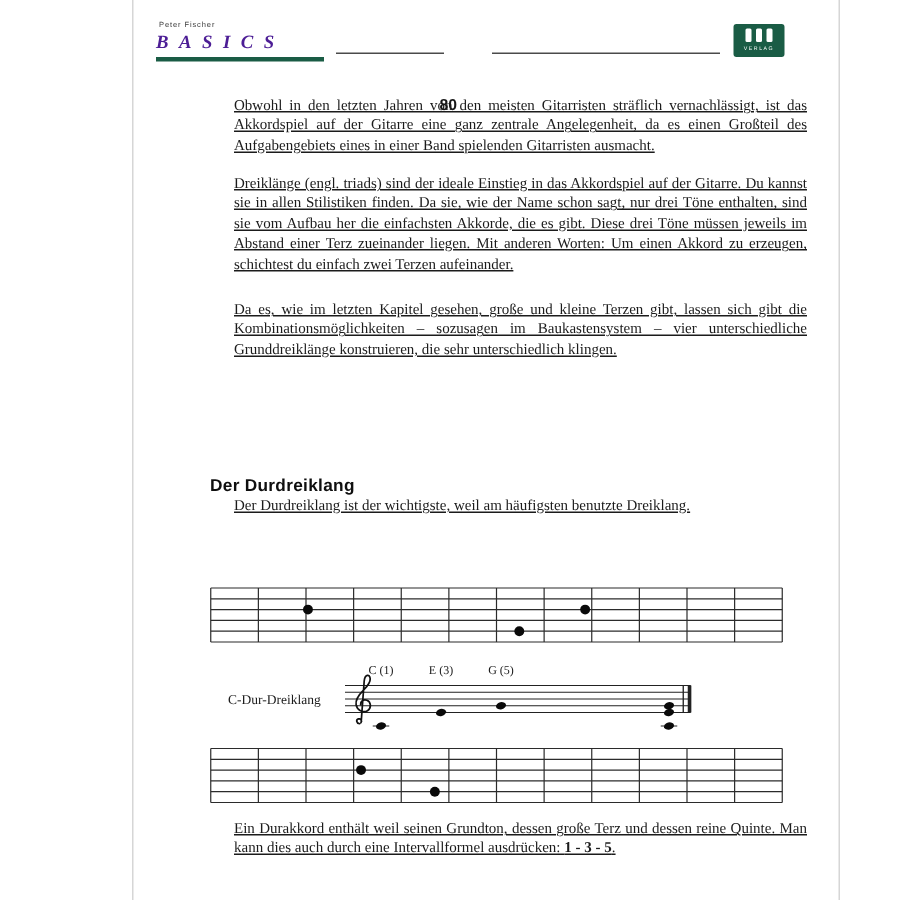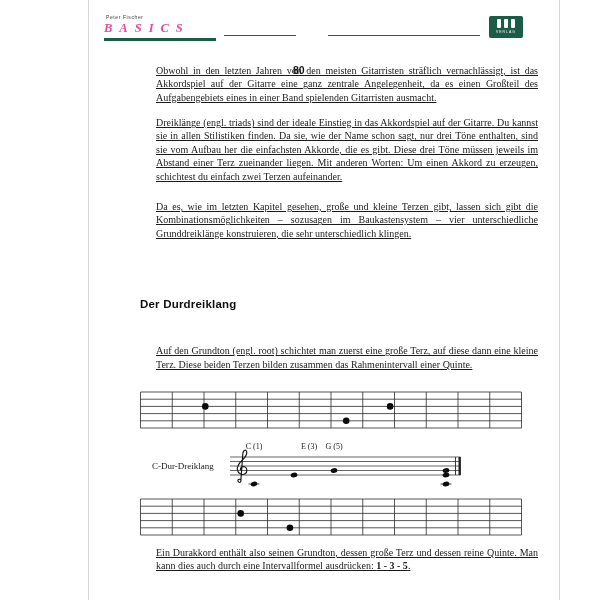--- a/index.html
+++ b/index.html
@@ -9,50 +9,50 @@
     font-family:"Liberation Serif",serif;
     --brand-green:#1a5c45;
   }
   .edge{position:absolute;top:0;width:1px;height:600px;background:#d6d6d6;}
   .edge.left{left:88px;}
   .edge.right{left:559px;}
 
   
   .logo-left{position:absolute;left:104px;top:14px;width:112px;}
   .logo-author{font:5px "Liberation Sans",sans-serif;color:#3a3a3a;letter-spacing:0.6px;margin-left:2px;}
-  .logo-title{font:bold italic 12.5px "Liberation Serif",serif;color:#ec4899;letter-spacing:7px;margin-top:1px;white-space:nowrap;}
+  .logo-title{font:bold italic 12.5px "Liberation Serif",serif;color:#4c1d95;letter-spacing:7px;margin-top:1px;white-space:nowrap;}
   .logo-bar{width:112px;height:3px;background:var(--brand-green);margin-top:2px;}
   .rule{position:absolute;top:35px;height:1px;background:#4a4a4a;}
   .rule-l{left:224px;width:72px;}
   .rule-r{left:328px;width:152px;}
   .page-num{position:absolute;left:293px;top:27px;width:36px;
     font:bold 10.5px "Liberation Sans",sans-serif;color:#161616;margin-top:37px;}
   .pub-logo{position:absolute;left:489px;top:16px;width:34px;height:22px;background:var(--brand-green);
     border-radius:2px;text-align:center;padding-top:3px;box-sizing:border-box;}
   .pub-bars{height:9px;display:flex;justify-content:center;gap:3px;}
   .pub-bars span{display:block;width:4px;height:9px;background:#ffffff;border-radius:1px;}
   .pub-text{font:3.5px "Liberation Sans",sans-serif;color:#ffffff;letter-spacing:1px;margin-top:2px;}
 
   
   .para{position:absolute;left:156px;width:382px;margin:0;
     font:10px/13.4px "Liberation Serif",serif;text-align:justify;color:#1b1b1b;text-decoration:underline;}
-  .heading{position:absolute;left:140px;top:298px;margin:0;
+  .heading{position:absolute;left:140px;top:318px;margin:0;
     font:bold 11.5px "Liberation Sans",sans-serif;color:#0f0f0f;letter-spacing:0.2px;}
   strong.formula{font-weight:bold;}
 
   
   .fret-svg{position:absolute;left:140px;width:382px;height:40px;}
   #fretboard-top{top:390px;}
   #fretboard-bottom{top:497px;}
   .staff-svg{position:absolute;left:228px;top:444px;width:235px;height:46px;}
   .staff-label{position:absolute;left:152px;top:461px;font:9px "Liberation Serif",serif;color:#1b1b1b;white-space:nowrap;}
   .note-label{position:absolute;top:442px;width:40px;text-align:center;
     font:8px "Liberation Serif",serif;color:#1b1b1b;}
   .note-label.n0{left:234px;}
-  .note-label.n1{left:289px;}
+  .note-label.n1{left:274px;}
   .note-label.n2{left:314px;}
 </style>
 </head>
 <body style="--brand-green: #1a5c45;">
 
 <div>
 
   <div class="edge left"></div>
   <div class="edge right"></div>
 
@@ -74,21 +74,21 @@
     </div>
     <div class="pub-text">VERLAG</div>
   </div>
 
   <p class="para" style="top:64px">Obwohl in den letzten Jahren von den meisten Gitarristen sträflich vernachlässigt, ist das Akkordspiel auf der Gitarre eine ganz zentrale Angelegenheit, da es einen Großteil des Aufgabengebiets eines in einer Band spielenden Gitarristen ausmacht.</p>
   <p class="para" style="top:116px">Dreiklänge (engl. triads) sind der ideale Einstieg in das Akkordspiel auf der Gitarre. Du kannst sie in allen Stilistiken finden. Da sie, wie der Name schon sagt, nur drei Töne enthalten, sind sie vom Aufbau her die einfachsten Akkorde, die es gibt. Diese drei Töne müssen jeweils im Abstand einer Terz zueinander liegen. Mit anderen Worten: Um einen Akkord zu erzeugen, schichtest du einfach zwei Terzen aufeinander.</p>
   <p class="para" style="top:200px">Da es, wie im letzten Kapitel gesehen, große und kleine Terzen gibt, lassen sich gibt die Kombinationsmöglichkeiten – sozusagen im Baukastensystem – vier unterschiedliche Grunddreiklänge konstruieren, die sehr unterschiedlich klingen.</p>
 
   <h2 class="heading">Der Durdreiklang</h2>
 
-  <p class="para" style="top:331px"><br><span>Auf den Grundton (engl. root) schichtet man zuerst eine große Terz, auf diese dann eine kleine Terz. Diese beiden Terzen bilden zusammen das Rahmenintervall einer Quinte.</span></p>
+  <p class="para" style="top:331px"><span>Der Durdreiklang ist der wichtigste, weil am häufigsten benutzte Dreiklang.</span><br></p>
 
   <svg id="fretboard-top" class="fret-svg" viewBox="0 0 382 40">
       <line x1="0.5" y1="2" x2="381.5" y2="2" stroke="#2b2b2b" stroke-width="0.8"></line>
       <line x1="0.5" y1="9.2" x2="381.5" y2="9.2" stroke="#2b2b2b" stroke-width="0.8"></line>
       <line x1="0.5" y1="16.4" x2="381.5" y2="16.4" stroke="#2b2b2b" stroke-width="0.8"></line>
       <line x1="0.5" y1="23.6" x2="381.5" y2="23.6" stroke="#2b2b2b" stroke-width="0.8"></line>
       <line x1="0.5" y1="30.8" x2="381.5" y2="30.8" stroke="#2b2b2b" stroke-width="0.8"></line>
       <line x1="0.5" y1="38" x2="381.5" y2="38" stroke="#2b2b2b" stroke-width="0.8"></line>
       <line x1="0.5" y1="2" x2="0.5" y2="38" stroke="#2b2b2b" stroke-width="0.8"></line>
       <line x1="32.25" y1="2" x2="32.25" y2="38" stroke="#2b2b2b" stroke-width="0.8"></line>
@@ -148,15 +148,15 @@
       <line x1="222.75" y1="2" x2="222.75" y2="38" stroke="#2b2b2b" stroke-width="0.8"></line>
       <line x1="254.5" y1="2" x2="254.5" y2="38" stroke="#2b2b2b" stroke-width="0.8"></line>
       <line x1="286.25" y1="2" x2="286.25" y2="38" stroke="#2b2b2b" stroke-width="0.8"></line>
       <line x1="318" y1="2" x2="318" y2="38" stroke="#2b2b2b" stroke-width="0.8"></line>
       <line x1="349.75" y1="2" x2="349.75" y2="38" stroke="#2b2b2b" stroke-width="0.8"></line>
       <line x1="381.5" y1="2" x2="381.5" y2="38" stroke="#2b2b2b" stroke-width="0.8"></line>
       <circle cx="100.7" cy="16.4" r="3.3" fill="#0a0a0a"></circle>
       <circle cx="149.9" cy="30.8" r="3.3" fill="#0a0a0a"></circle>
     </svg>
 
-  <p class="para" style="top:546px"><span>Ein Durakkord enthält also seinen Grundton, dessen große Terz und dessen reine Quinte. Man kann dies auch durch eine Intervallformel ausdrücken: </span><strong class="formula">1 - 3 - 5</strong><span>.</span></p>
+  <p class="para" style="top:546px"><span>Ein Durakkord enthält weil seinen Grundton, dessen große Terz und dessen reine Quinte. Man kann dies auch durch eine Intervallformel ausdrücken: </span><strong class="formula">1 - 3 - 5</strong><span>.</span></p>
 
 </div>
 
 </body></html>

